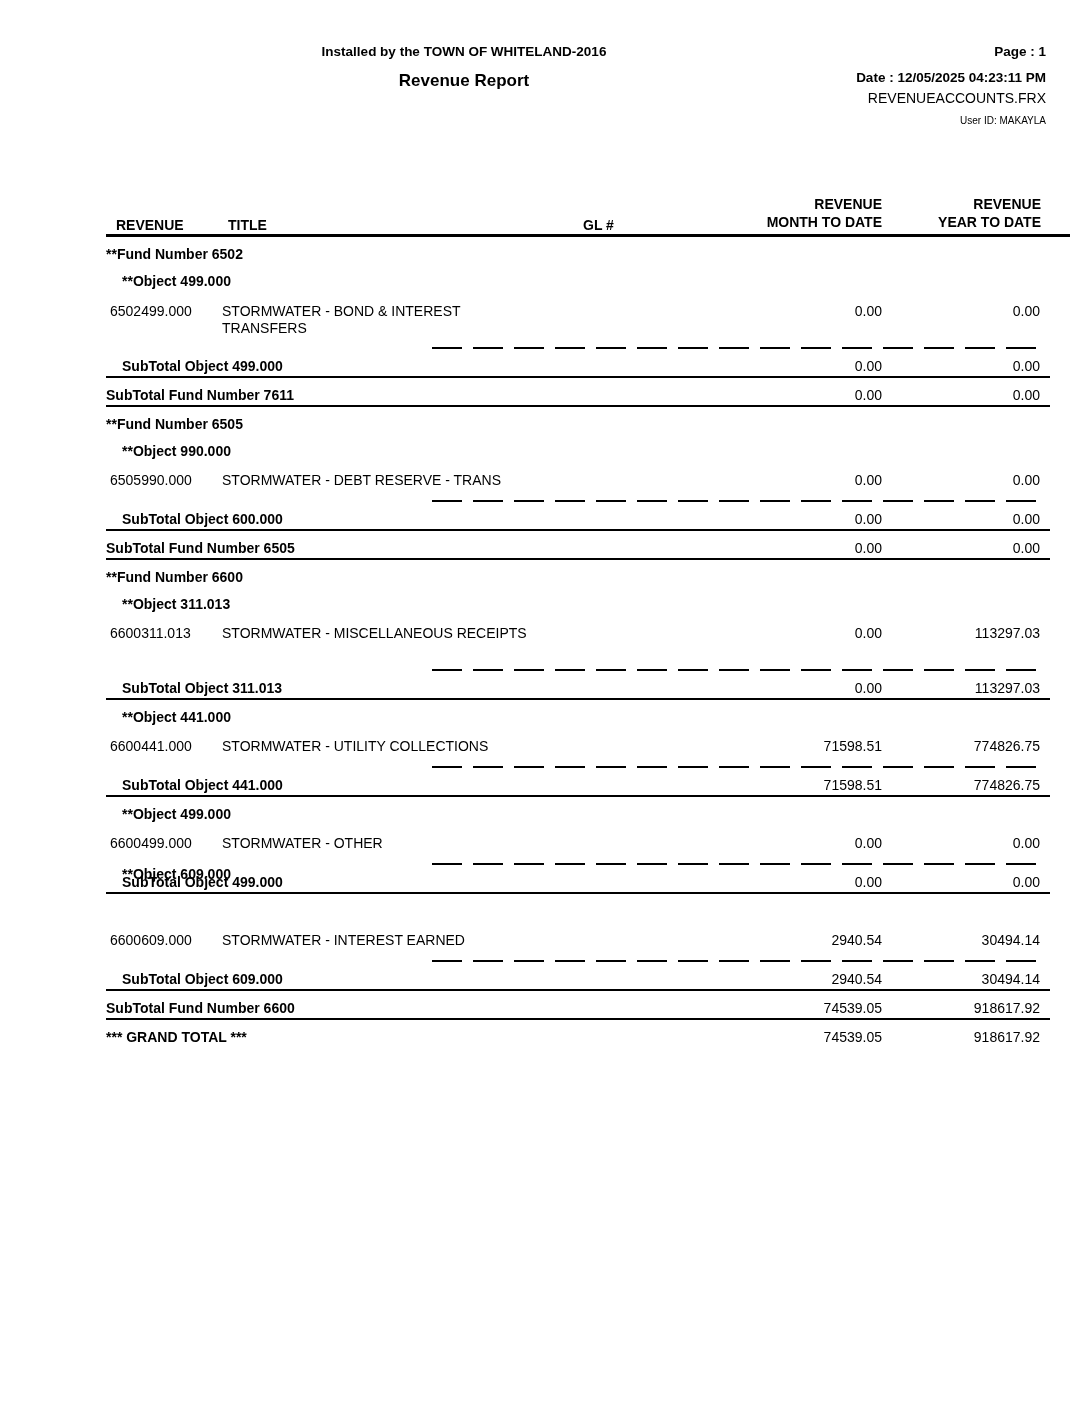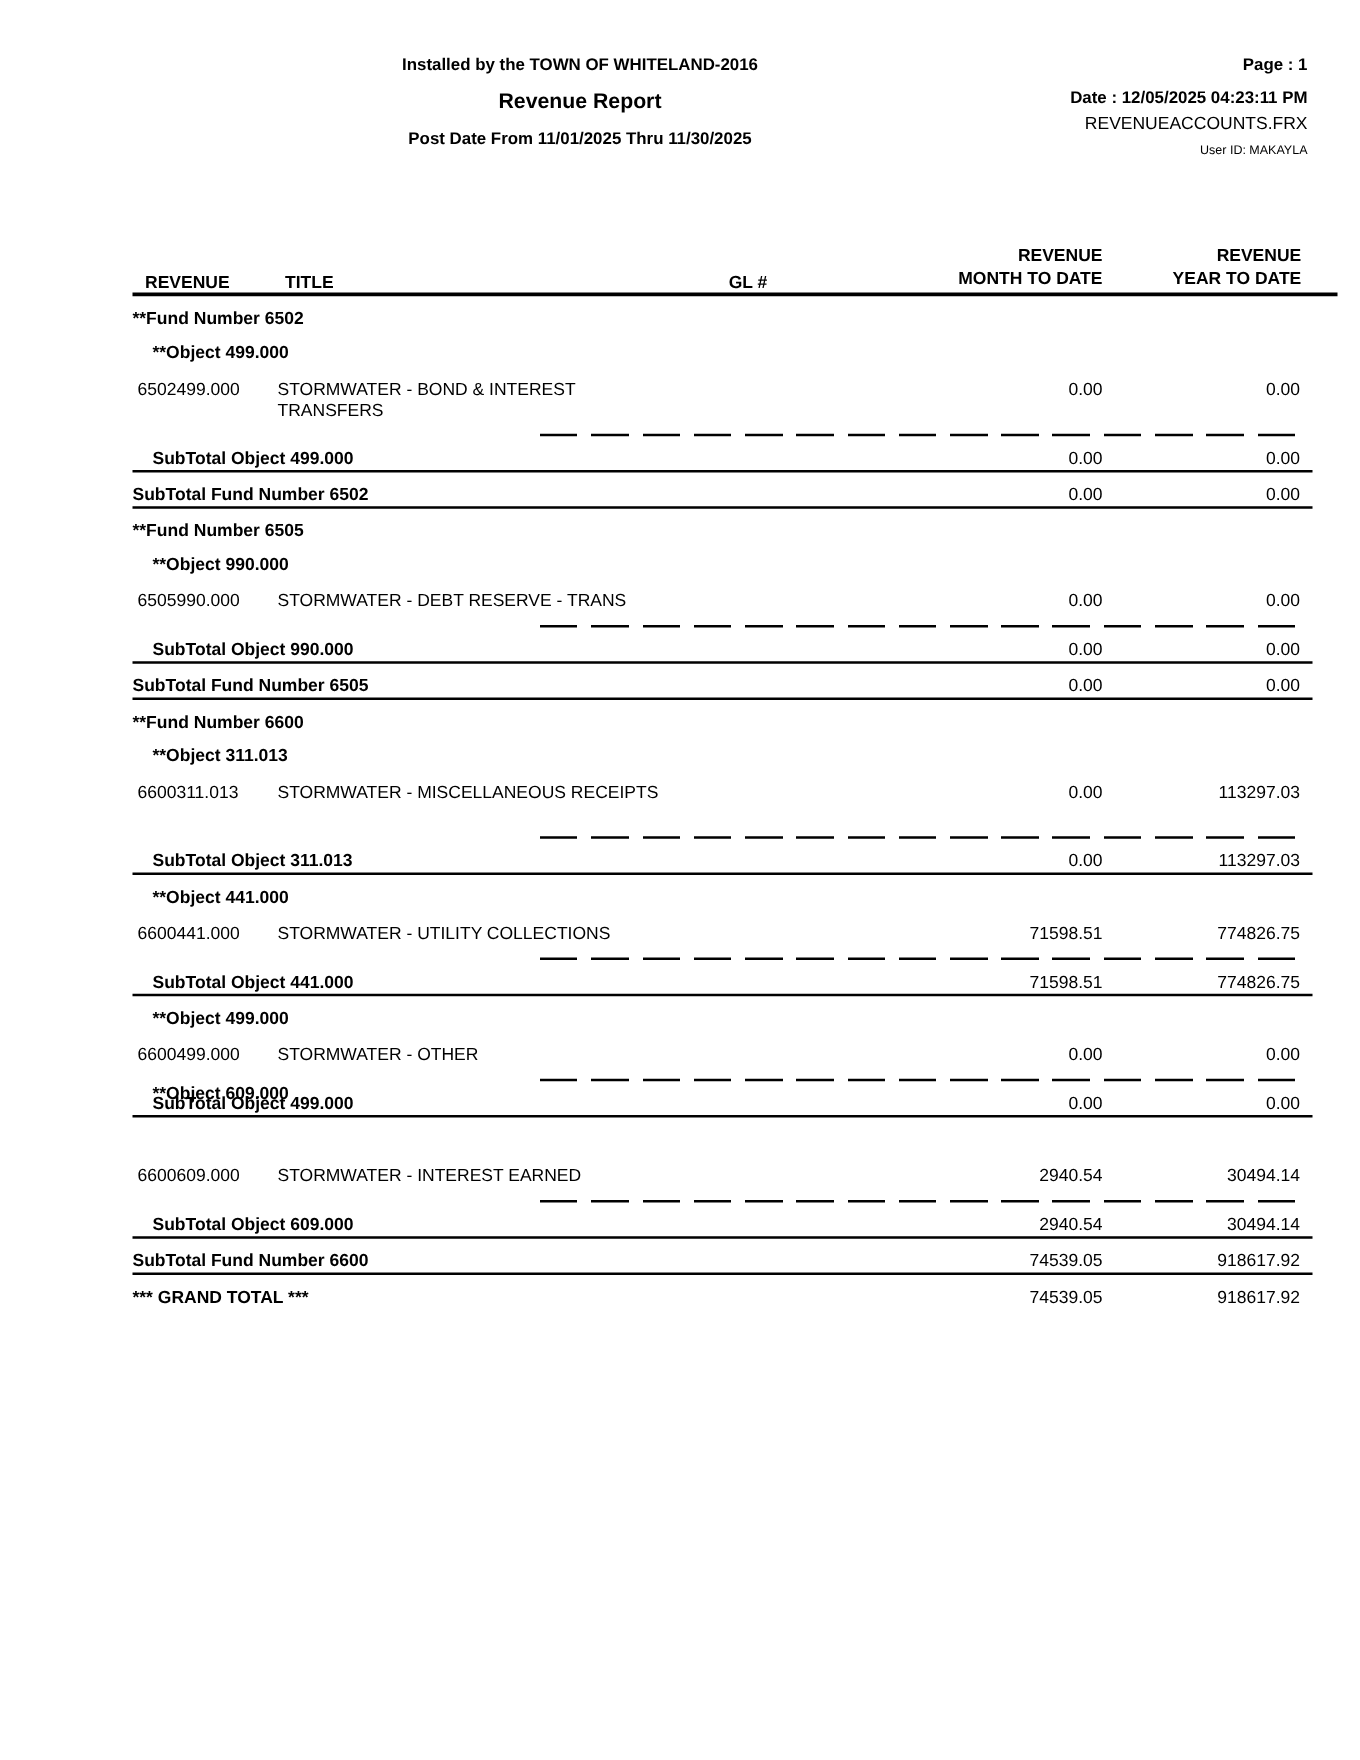--- a/index.html
+++ b/index.html
@@ -17,21 +17,20 @@
     background: repeating-linear-gradient(to right, #000 0 30px, transparent 30px 41px); }
   .row { position:absolute; left:0; width:1088px; height:20px; }
   .row > span { position:absolute; top:0; white-space:nowrap; font-size:14px; line-height:18px; }
 </style>
 </head>
 <body>
 
 <div class="abs b f13 c" style="left:264px;width:400px;top:44px;">Installed by the TOWN OF WHITELAND-2016</div>
 <div class="abs b f17 c" style="left:264px;width:400px;top:71px;">Revenue Report</div>
 <div class="abs b f13 c" style="left:264px;width:400px;top:102px;line-height:17px;">
-  <div>Post Date From 11/01/2025 Thru 11/30/2025</div>
 </div>
 <div class="abs b f13 r" style="right:42px;top:44px;">Page : 1</div>
 <div class="abs b f13 r" style="right:42px;top:70px;">Date : 12/05/2025 04:23:11 PM</div>
 <div class="abs f14 r" style="right:42px;top:90px;">REVENUEACCOUNTS.FRX</div>
 <div class="abs f10 r" style="right:42px;top:115px;">User ID: MAKAYLA</div>
 
 <div class="abs b f14" style="left:116px;top:217px;">REVENUE</div>
 <div class="abs b f14" style="left:228px;top:217px;">TITLE</div>
 <div class="abs b f14" style="left:548px;top:217px;margin-left:35px;">GL #</div>
 <div class="abs b f14 r" style="right:206px;top:195px;line-height:18px;">
@@ -54,37 +53,37 @@
   <span style="right:48px;">0.00</span>
 </div>
 <div class="dash" style="top:347px;"></div>
 <div class="row" style="top:357px;">
   <span class="b" style="left:122px;">SubTotal Object 499.000</span>
   <span style="right:206px;">0.00</span>
   <span style="right:48px;">0.00</span>
 </div>
 <div class="hline" style="left:106px;width:944px;top:376px;height:2px;"></div>
 <div class="row" style="top:386px;">
-  <span class="b" style="left:106px;">SubTotal Fund Number 6502</span>
+  <span class="b" style="left:106px;">SubTotal Fund Number 7611</span>
   <span style="right:206px;">0.00</span>
   <span style="right:48px;">0.00</span>
 </div>
 <div class="hline" style="left:106px;width:944px;top:405px;height:2px;"></div>
 
 <div class="abs b f14" style="left:106px;top:416px;">**Fund Number 6505</div>
 <div class="abs b f14" style="left:122px;top:443px;">**Object 990.000</div>
 <div class="row" style="top:471px;">
   <span style="left:110px;">6505990.000</span>
   <span style="left:222px;">STORMWATER - DEBT RESERVE - TRANS</span>
   <span style="right:206px;">0.00</span>
   <span style="right:48px;">0.00</span>
 </div>
 <div class="dash" style="top:500px;"></div>
 <div class="row" style="top:510px;">
-  <span class="b" style="left:122px;">SubTotal Object 990.000</span>
+  <span class="b" style="left:122px;">SubTotal Object 600.000</span>
   <span style="right:206px;">0.00</span>
   <span style="right:48px;">0.00</span>
 </div>
 <div class="hline" style="left:106px;width:944px;top:529px;height:2px;"></div>
 <div class="row" style="top:539px;">
   <span class="b" style="left:106px;">SubTotal Fund Number 6505</span>
   <span style="right:206px;">0.00</span>
   <span style="right:48px;">0.00</span>
 </div>
 <div class="hline" style="left:106px;width:944px;top:558px;height:2px;"></div>

